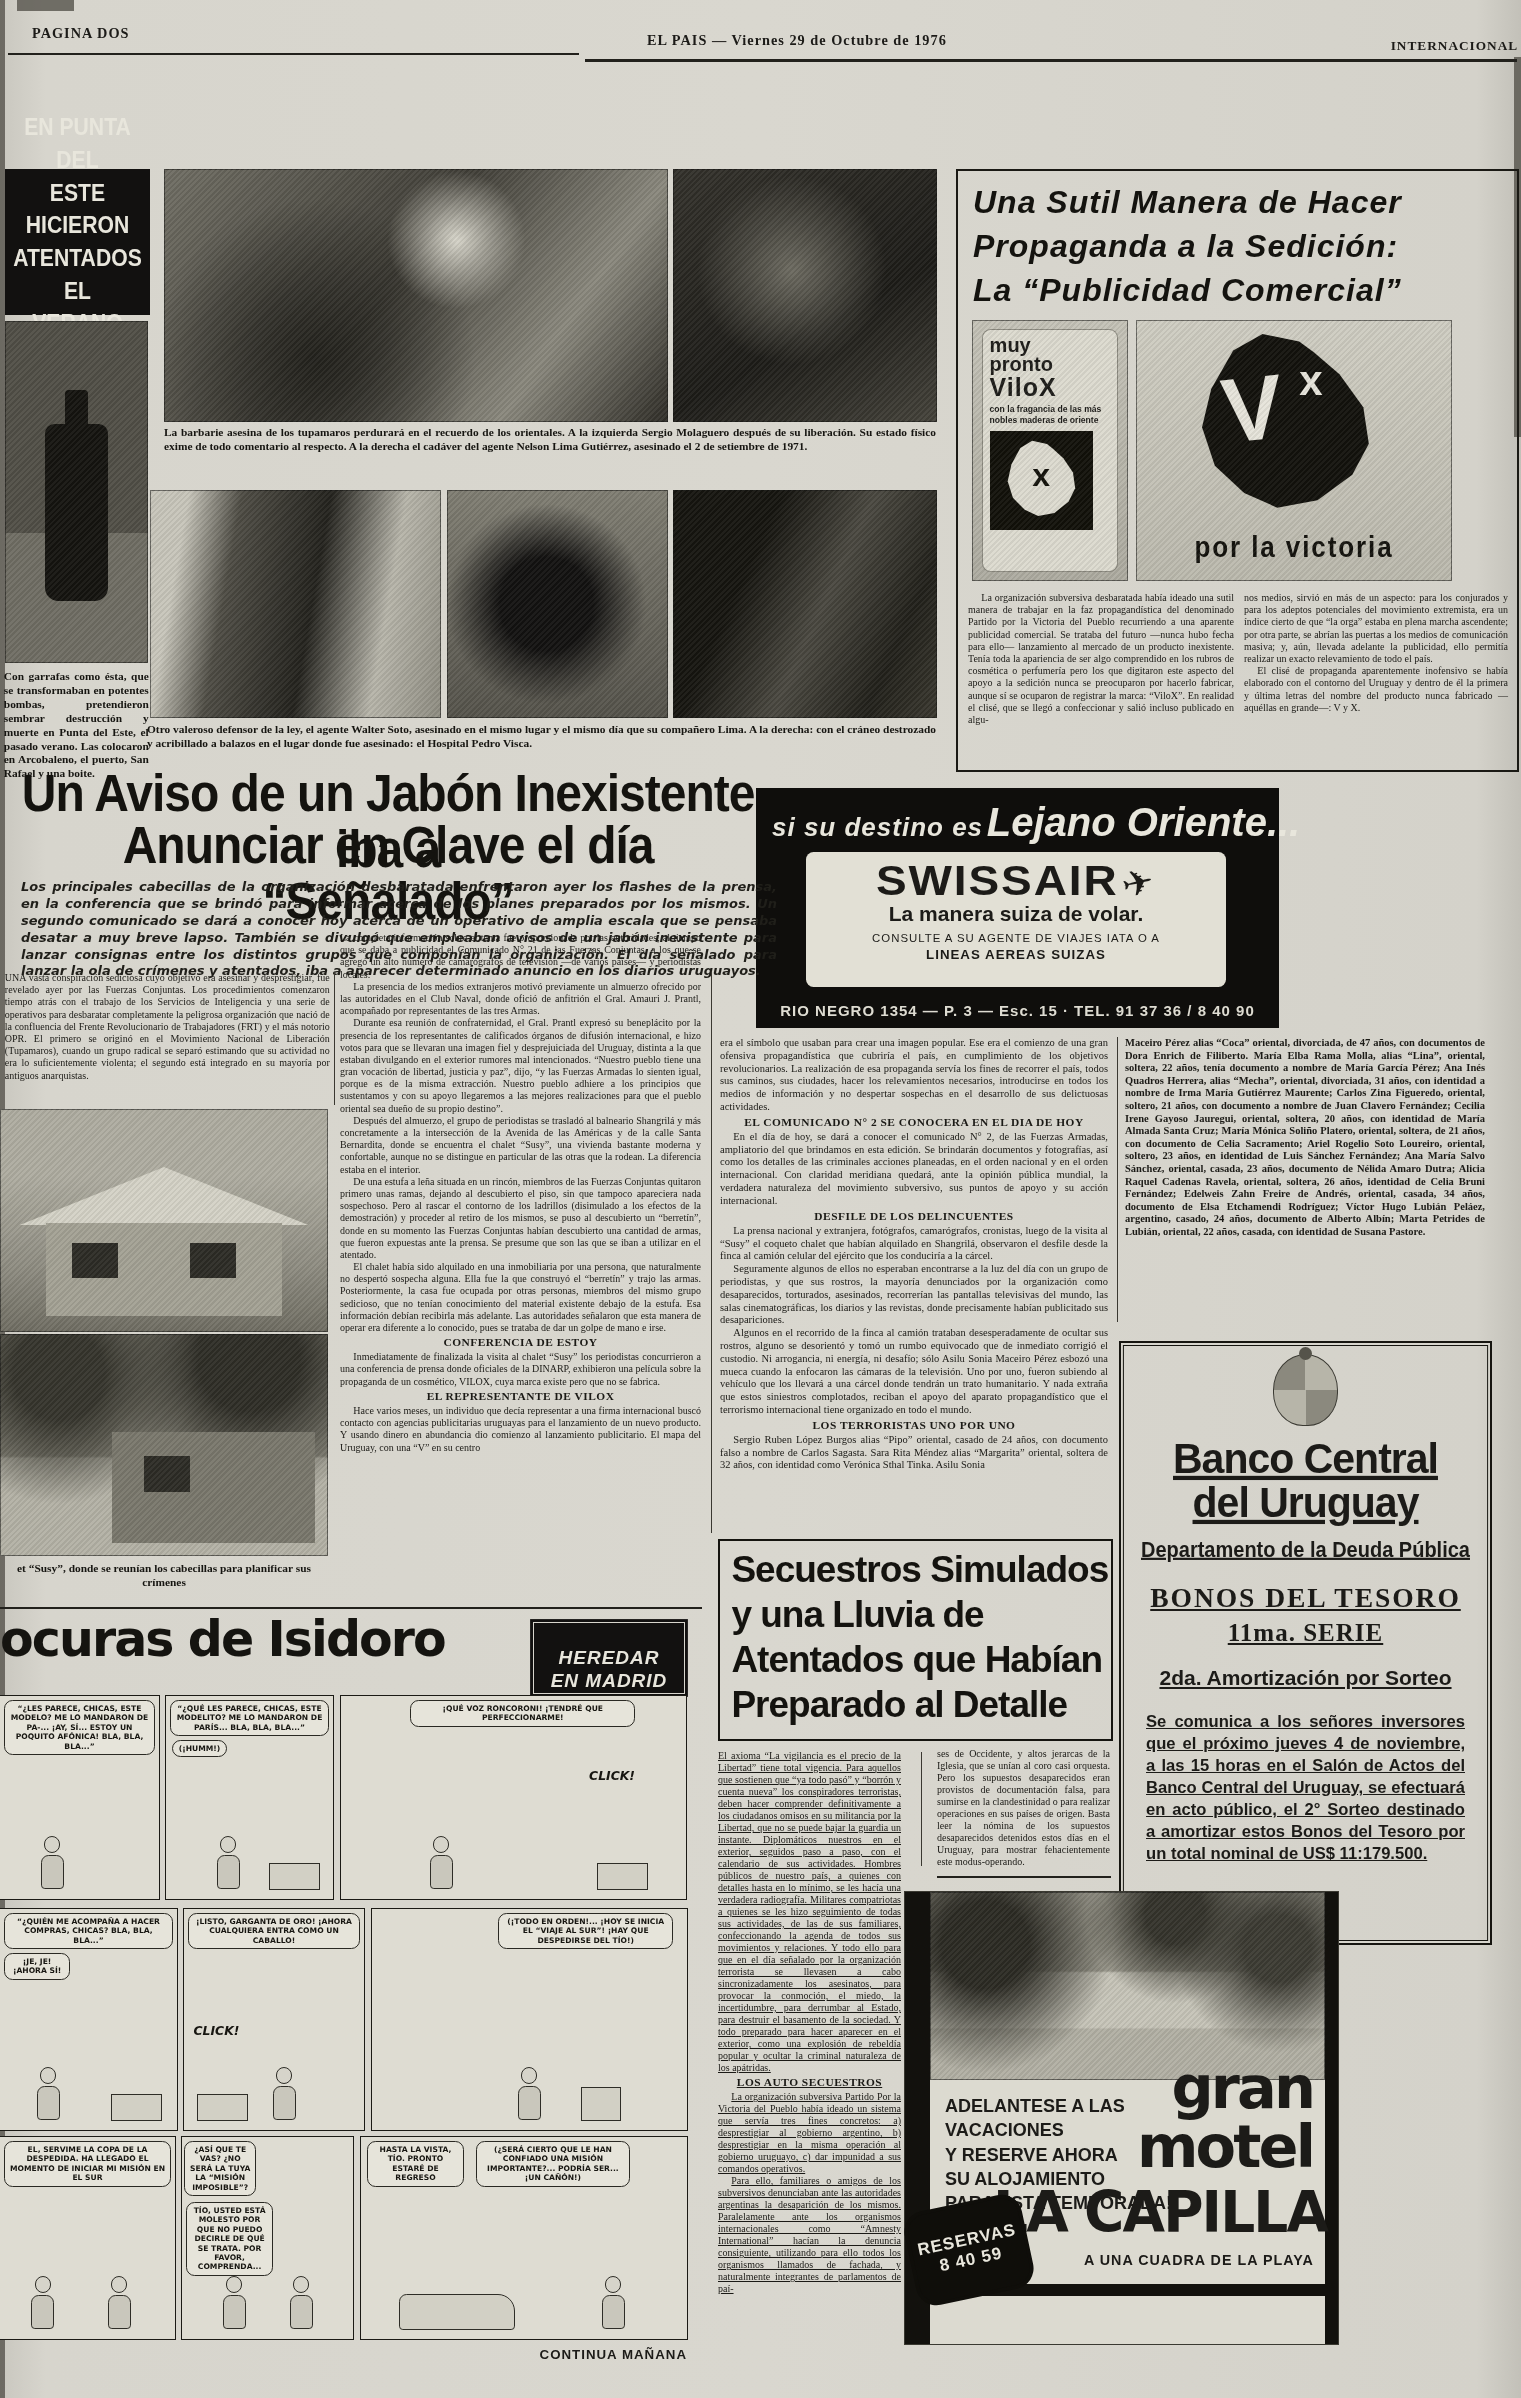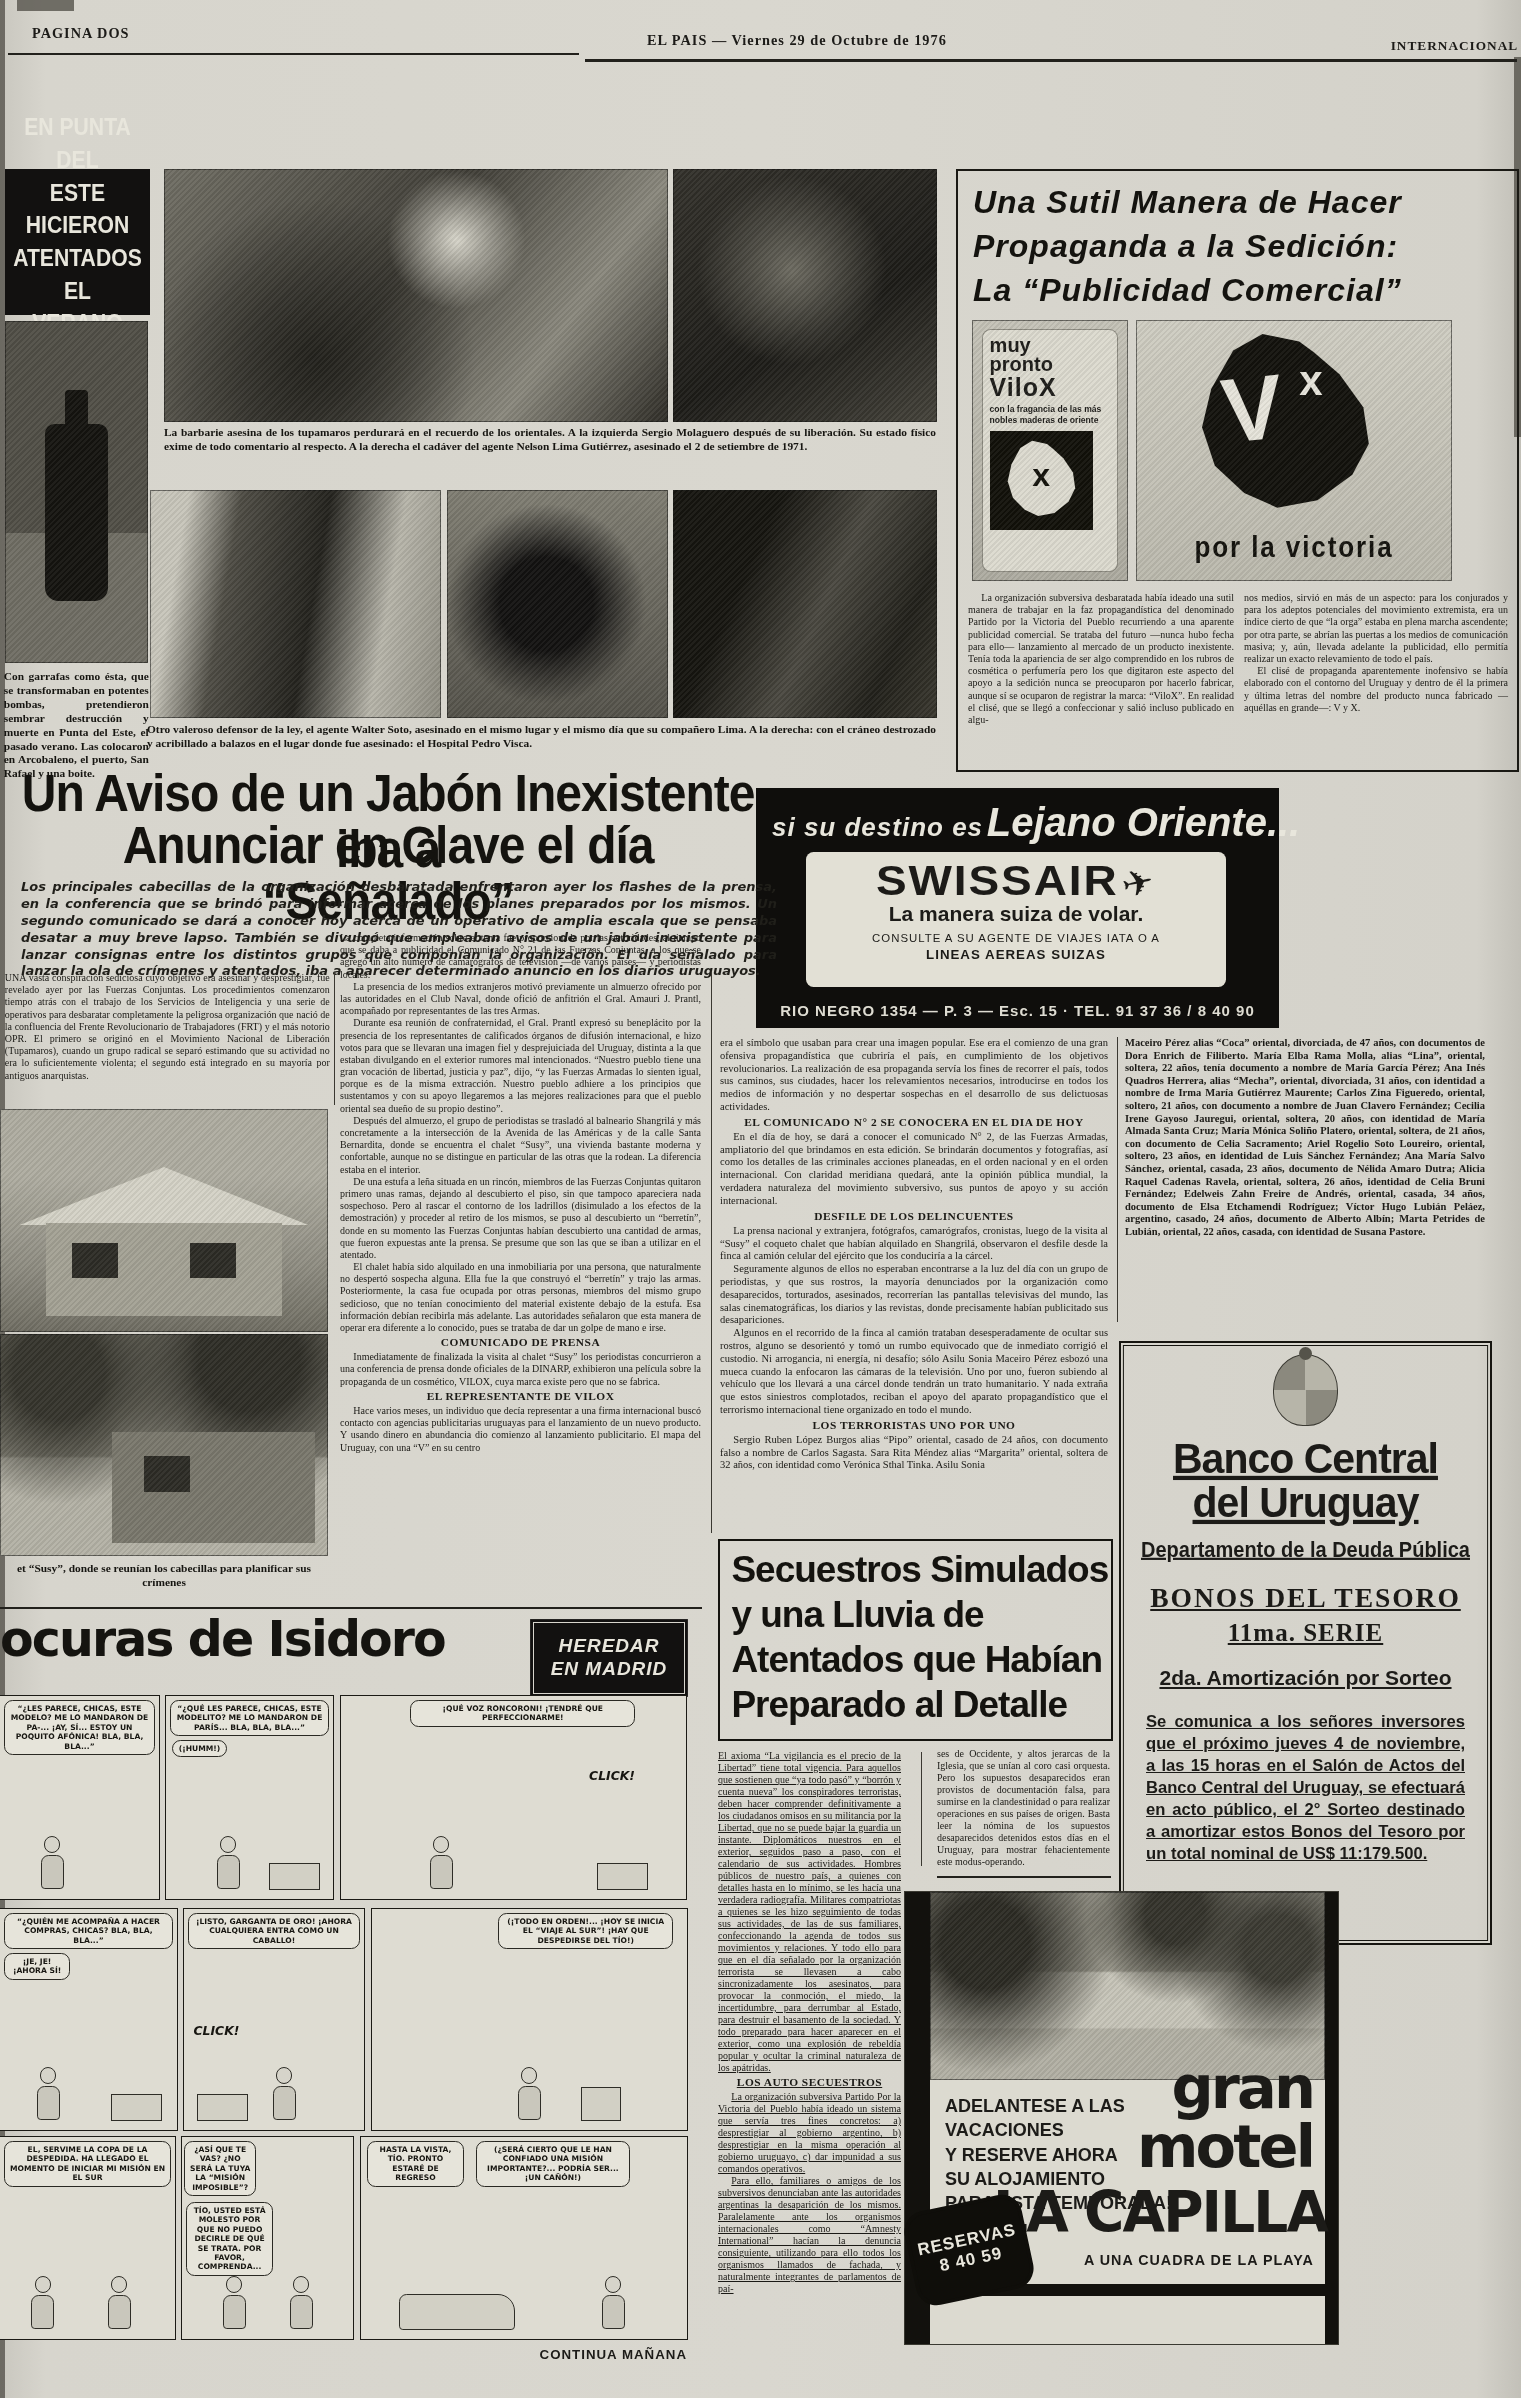--- a/index.html
+++ b/index.html
@@ -97,21 +97,21 @@
   .bcu-serie{font:bold 25px "Liberation Serif",serif;margin-top:5.7px;letter-spacing:1px;}
   .bcu-amort{font:bold 21px "Liberation Sans",sans-serif;margin-top:19px;}
   .bcu-body{font:bold 16.6px/1.32 "Liberation Sans",sans-serif;text-align:justify;margin:21px 25px 0;}
 
   
   .sec-box{left:718px;top:1539px;width:395px;height:202px;border:2.9px solid #15140f;box-sizing:border-box;padding:5.7px 0 0 11.4px;}
   .sec-box div{font:bold 37px/1.22 "Liberation Sans",sans-serif;color:#14130f;letter-spacing:-1px;white-space:nowrap;}
 
   
   .comic-title{left:0;top:1615px;width:452px;font:bold 49px/1 "DejaVu Sans",sans-serif;color:#151410;letter-spacing:-1.9px;white-space:nowrap;overflow:hidden;}
-  .comic-badge{left:533px;top:1622px;width:150px;height:70px;background:#121110;border:1.9px solid #d7d5cd;box-shadow:0 0 0 2.9px #121110;text-align:center;display:flex;flex-direction:column;justify-content:center;}
+  .comic-badge{left:533px;top:1622px;width:150px;height:70px;background:#121110;border:1.9px solid #d7d5cd;box-shadow:0 0 0 2.9px #121110;text-align:center;display:flex;flex-direction:column;justify-content:flex-end;}
   .comic-badge div{color:#e8e6dc;font:italic bold 19px/1.2 "Liberation Sans",sans-serif;letter-spacing:1px;}
   .panel{position:absolute;background:#dedcd2;border:1.9px solid #1b1a15;box-sizing:border-box;overflow:hidden;}
   .panel.cut{border-left:none;}
   .bub{margin:3.8px 3.8px 1.9px;padding:2.9px 4.8px;background:#e6e4da;border:1px solid #2a2923;border-radius:8.6px;font:bold 7.6px/1.25 "DejaVu Sans",sans-serif;text-align:center;color:#171611;}
   .fx{position:absolute;font:italic bold 12.4px "DejaVu Sans",sans-serif;color:#171611;}
   .fig{position:absolute;bottom:7.6px;width:28.5px;height:55px;}
   .fig::before{content:"";display:block;width:14.3px;height:14.3px;border:1.9px solid #2e2d27;border-radius:50%;margin:0 auto;background:#d6d4ca;}
   .fig::after{content:"";display:block;width:21px;height:32px;border:1.9px solid #2e2d27;border-radius:7.6px 7.6px 3.8px 3.8px;margin:1.9px auto 0;background:#c9c7bc;}
   .tbl{position:absolute;bottom:9.5px;width:49px;height:25px;border:1.9px solid #2e2d27;background:#d2d0c5;}
   .continua{left:428px;top:2347px;width:259px;text-align:right;font:bold 13.3px "Liberation Sans",sans-serif;letter-spacing:1px;}
@@ -220,21 +220,21 @@
   </div>
   <div class="vr" style="left:334px;top:972px;height:133px;"></div>
 
   <div class="bodycol" style="left:340px;top:932px;width:361px;font:10px/1.22 'Liberation Serif',serif;">
     <p class="noind">La completa información sobre el tema fue proporcionada por las autoridades, al tiempo que se daba a publicidad el Comunicado N° 21 de las Fuerzas Conjuntas, a los que se agregó un alto número de camarógrafos de televisión —de varios países— y periodistas locales.</p>
     <p>La presencia de los medios extranjeros motivó previamente un almuerzo ofrecido por las autoridades en el Club Naval, donde ofició de anfitrión el Gral. Amauri J. Prantl, acompañado por representantes de las tres Armas.</p>
     <p>Durante esa reunión de confraternidad, el Gral. Prantl expresó su beneplácito por la presencia de los representantes de calificados órganos de difusión internacional, e hizo votos para que se llevaran una imagen fiel y desprejuiciada del Uruguay, distinta a la que estaban divulgando en el exterior rumores mal intencionados. “Nuestro pueblo tiene una gran vocación de libertad, justicia y paz”, dijo, “y las Fuerzas Armadas lo sienten igual, porque es de la misma extracción. Nuestro pueblo adhiere a los principios que sustentamos y con su apoyo llegaremos a las mejores realizaciones para que el pueblo oriental sea dueño de su propio destino”.</p>
     <p>Después del almuerzo, el grupo de periodistas se trasladó al balneario Shangrilá y más concretamente a la intersección de la Avenida de las Américas y de la calle Santa Bernardita, donde se encuentra el chalet “Susy”, una vivienda bastante moderna y confortable, aunque no se distingue en particular de las otras que la rodean. La diferencia estaba en el interior.</p>
     <p>De una estufa a leña situada en un rincón, miembros de las Fuerzas Conjuntas quitaron primero unas ramas, dejando al descubierto el piso, sin que tampoco apareciera nada sospechoso. Pero al rascar el contorno de los ladrillos (disimulado a los efectos de la demostración) y proceder al retiro de los mismos, se puso al descubierto un “berretín”, donde en su momento las Fuerzas Conjuntas habían descubierto una cantidad de armas, que fueron expuestas ante la prensa. Se presume que son las que se iban a utilizar en el atentado.</p>
     <p>El chalet había sido alquilado en una inmobiliaria por una persona, que naturalmente no despertó sospecha alguna. Ella fue la que construyó el “berretín” y trajo las armas. Posteriormente, la casa fue ocupada por otras personas, miembros del mismo grupo sedicioso, que no tenían conocimiento del material existente debajo de la estufa. Esa información debían recibirla más adelante. Las autoridades señalaron que esta manera de operar era diferente a lo conocido, pues se trataba de dar un golpe de mano e irse.</p>
-    <div class="sub">COMUNICADO DE PRENSA</div>
+    <div class="sub">CONFERENCIA DE ESTOY</div>
     <p>Inmediatamente de finalizada la visita al chalet “Susy” los periodistas concurrieron a una conferencia de prensa donde oficiales de la DINARP, exhibieron una película sobre la propaganda de un cosmético, VILOX, cuya marca existe pero que no se fabrica.</p>
     <div class="sub">EL REPRESENTANTE DE VILOX</div>
     <p>Hace varios meses, un individuo que decía representar a una firma internacional buscó contacto con agencias publicitarias uruguayas para el lanzamiento de un nuevo producto. Y usando dinero en abundancia dio comienzo al lanzamiento publicitario. El mapa del Uruguay, con una “V” en su centro</p>
   </div>
   <div class="vr" style="left:711px;top:972px;height:561px;"></div>
 
   <div class="bodycol" style="left:720px;top:1037px;width:388px;font:10.5px/1.22 'Liberation Serif',serif;">
     <p class="noind">era el símbolo que usaban para crear una imagen popular. Ese era el comienzo de una gran ofensiva propagandística que cubriría el país, en cumplimiento de los objetivos revolucionarios. La realización de esa propaganda servía los fines de recorrer el país, todos sus caminos, sus ciudades, hacer los relevamientos necesarios, introducirse en todos los medios de información y no despertar sospechas en el desarrollo de sus delictuosas actividades.</p>
     <div class="sub">EL COMUNICADO N° 2 SE CONOCERA EN EL DIA DE HOY</div>
     <p>En el día de hoy, se dará a conocer el comunicado N° 2, de las Fuerzas Armadas, ampliatorio del que brindamos en esta edición. Se brindarán documentos y fotografías, así como los detalles de las criminales acciones planeadas, en el orden nacional y en el orden internacional. Con claridad meridiana quedará, ante la opinión pública mundial, la verdadera naturaleza del movimiento subversivo, sus puntos de apoyo y su acción internacional.</p>

